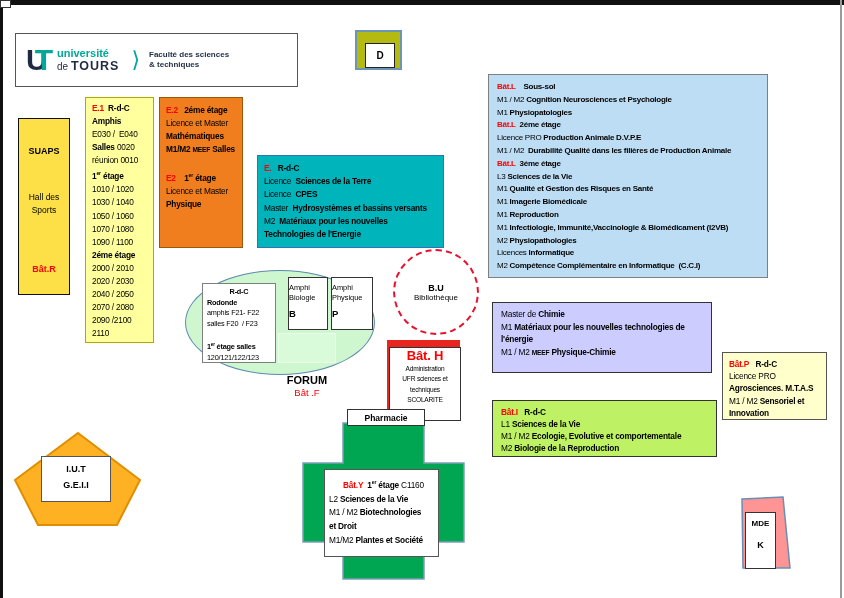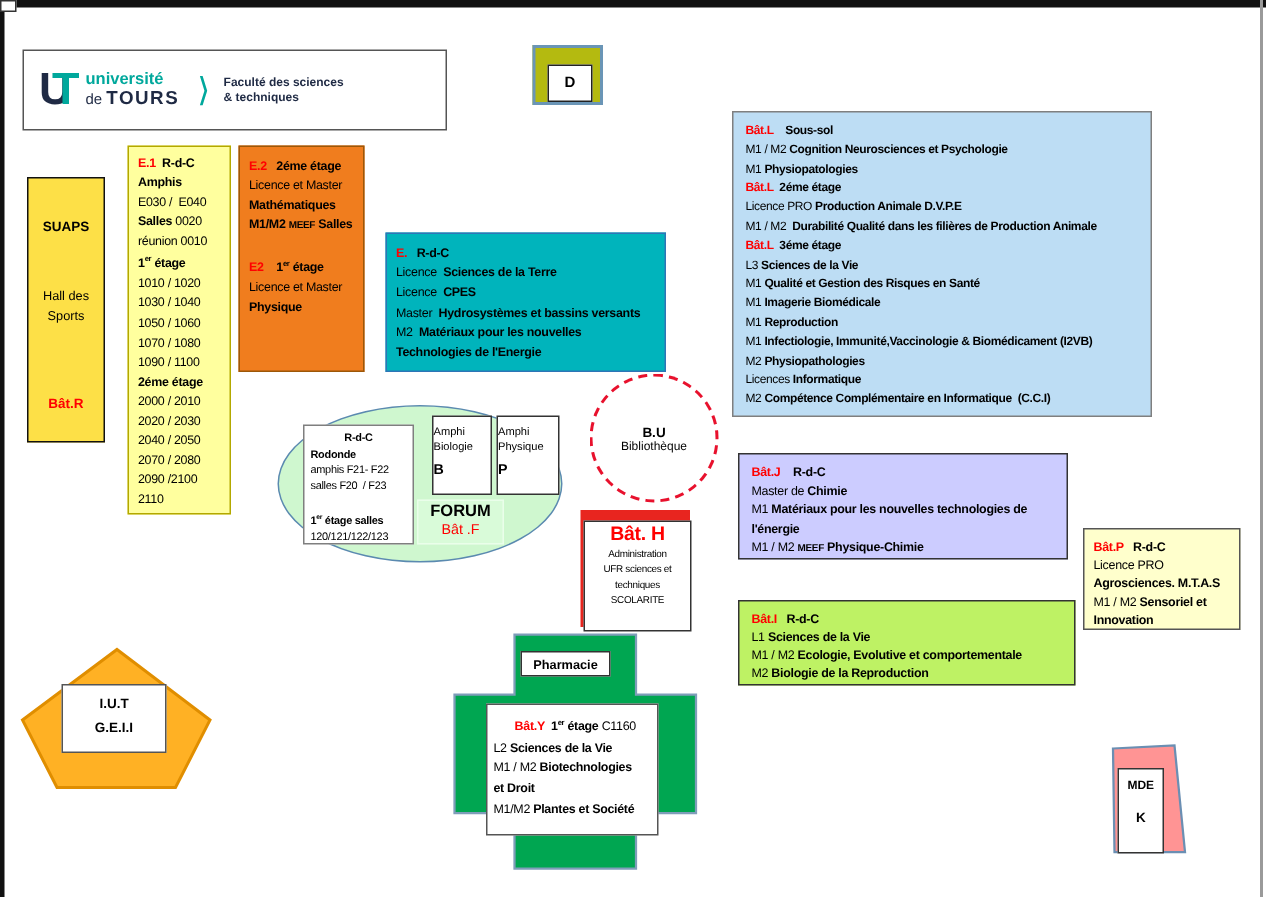--- a/index.html
+++ b/index.html
@@ -72,36 +72,36 @@
   .rodonde{left:202px;top:283px;width:74px;height:80px;background:#fff;border:1px solid #7f7f7f;
       padding:3px 0 0 4px;font-size:7.3px;line-height:10.6px;}
   .rodonde .tl:first-child{text-align:center;padding-right:4px;}
   .amphi{background:#fff;border:1px solid #333;font-size:7.4px;line-height:9.5px;
       padding-top:5px;}
   .amphi-bio{left:288px;top:277px;width:40px;height:53px;}
   .amphi-phy{left:331px;top:277px;width:42px;height:53px;}
   .amphi-letter{font-weight:bold;font-size:9.5px;margin-top:7px;}
   .forum-label{left:278px;top:333px;width:58px;height:30px;background:#d9fbd9;border:1px solid #eafeea;
       text-align:center;}
-  .forum-title{font-weight:bold;font-size:11px;line-height:14px;}
+  .forum-title{font-weight:bold;font-size:11px;line-height:14px;margin-top:39px;}
   .forum-bat{font-weight:normal;font-size:9.5px;color:#ff0000;line-height:11px;}
 
   
   .bu{left:393px;top:249px;width:86px;height:86px;border:2px dashed #e8112d;border-radius:50%;
       background:#fff;display:flex;flex-direction:column;align-items:center;justify-content:center;}
   .bu-title{font-weight:bold;font-size:9px;}
   .bu-sub{font-size:8px;}
 
   
   .bath-red{left:387px;top:340px;width:73px;height:78px;background:#e8251f;}
   .bath{left:389px;top:347px;width:72px;height:74px;background:#fff;border:1.2px solid #333;
       text-align:center;font-size:6.6px;line-height:10.5px;padding-top:3px;}
 
   
-  .pharm-box{left:347px;top:434px;width:60px;height:17px;background:#fff;border:1.2px solid #333;
+  .pharm-box{left:347px;top:409px;width:78px;height:17px;background:#fff;border:1.2px solid #333;
       display:flex;align-items:center;justify-content:center;font-weight:bold;font-size:8.5px;}
   .baty{left:324px;top:469px;width:115px;height:88px;background:#fff;border:1.2px solid #555;
       padding:6px 0 0 4px;line-height:13.8px;}
   .baty .tl:first-child{text-align:center;}
 
   
   .iut-box{left:41px;top:456px;width:70px;height:46px;background:#fff;border:1.5px solid #555;
       text-align:center;font-weight:bold;font-size:9px;}
   .iut-l1{margin-top:7px;}
   .iut-l2{margin-top:6px;}
@@ -247,21 +247,20 @@
   <div class="abs bath-red"></div>
   <div class="abs bath">
       <div class="tl"><span class="seg b r lg">Bât. H</span></div>
       <div class="tl"><span class="seg">Administration</span></div>
       <div class="tl"><span class="seg">UFR sciences et</span></div>
       <div class="tl"><span class="seg">techniques</span></div>
       <div class="tl"><span class="seg">SCOLARITE</span></div>
     </div>
 
   <div class="abs bx batj">
-      <div class="tl"><span class="seg b r">Bât.J</span><span class="seg b">    R-d-C</span></div>
       <div class="tl"><span class="seg">Master de </span><span class="seg b">Chimie</span></div>
       <div class="tl"><span class="seg">M1 </span><span class="seg b">Matériaux pour les nouvelles technologies de</span></div>
       <div class="tl"><span class="seg b">l'énergie</span></div>
       <div class="tl"><span class="seg">M1 / M2 </span><span class="seg b sm">MEEF</span><span class="seg b"> Physique-Chimie</span></div>
     </div>
 
   <div class="abs bx batp">
       <div class="tl"><span class="seg b r">Bât.P</span><span class="seg b">   R-d-C</span></div>
       <div class="tl"><span class="seg">Licence PRO</span></div>
       <div class="tl"><span class="seg b">Agrosciences. M.T.A.S</span></div>

